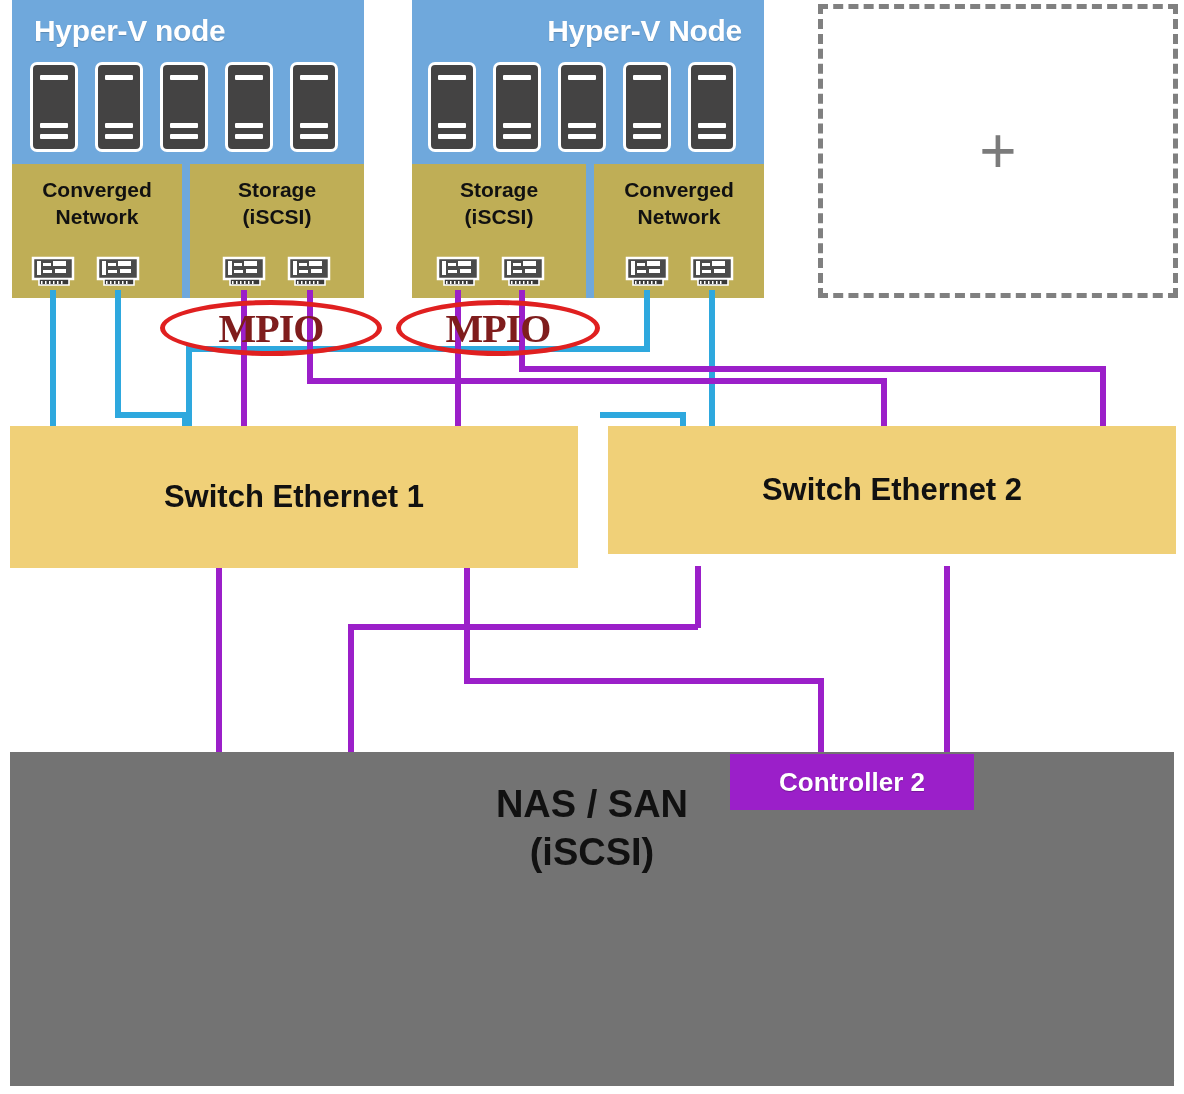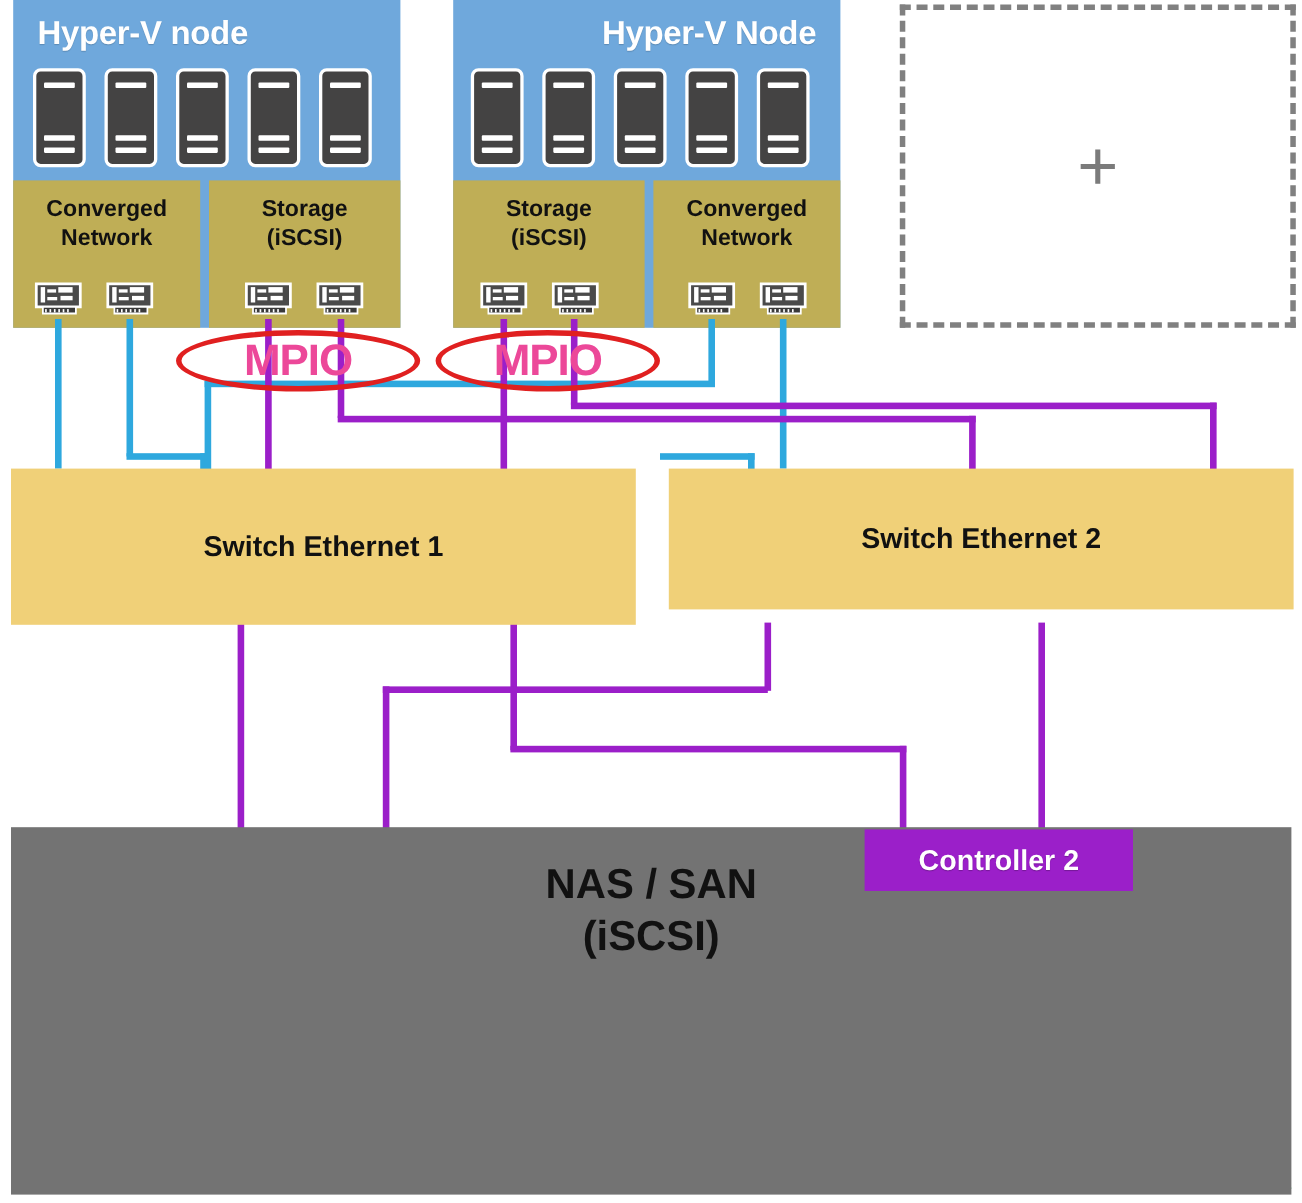--- a/index.html
+++ b/index.html
@@ -31,27 +31,27 @@
 
   
   .placeholder{position:absolute;border:5px dashed #808080;box-sizing:border-box;background:#fff;}
   .plus{position:absolute;left:50%;top:50%;transform:translate(-50%,-50%);
       color:#7b7b7b;font-size:64px;line-height:1;font-weight:400;}
 
   
   .mpio{position:absolute;border:5px solid #E02020;border-radius:50%;
       background:transparent;box-sizing:border-box;z-index:7;}
   .mpio span{position:absolute;left:0;right:0;top:50%;transform:translateY(-50%);
-      text-align:center;font-size:40px;font-weight:bold;color:#ec4899;
-      font-family:Liberation Sans, sans-serif;letter-spacing:-1px;}
+      text-align:center;font-size:40px;font-weight:bold;color:#7f1d1d;
+      font-family:Liberation Serif, serif;letter-spacing:-1px;}
 
   
   .switch{position:absolute;background:#F0D078;box-sizing:border-box;z-index:4;}
   .switch span{position:absolute;left:0;right:0;top:50%;transform:translateY(-50%);
-      text-align:center;font-size:26px;font-weight:bold;color:#111;}
+      text-align:center;font-size:31px;font-weight:bold;color:#111;}
 
   
   .nas{position:absolute;background:#737373;box-sizing:border-box;z-index:4;}
   .nas-title{position:absolute;left:0;right:0;top:28px;text-align:center;
       font-size:38px;font-weight:bold;color:#111;line-height:48px;}
   .ctrl{position:absolute;background:#9B1FC9;box-sizing:border-box;z-index:6;
       display:flex;align-items:center;justify-content:center;}
   .ctrl span{color:#fff;font-size:26px;font-weight:bold;
       text-shadow:0 1px 1px rgba(0,0,0,.25);}
   .disk{position:absolute;width:86px;height:120px;border-radius:10px;
@@ -379,21 +379,21 @@
   <div class="wire v purple" style="left:348px;top:624px;height:132px;"></div>
 
   <div class="wire v purple" style="left:944px;top:566px;height:190px;"></div>
 
   <div class="nas" style="left:10px;top:752px;width:1164px;height:334px;">
     <div class="nas-title">
       <span>NAS / SAN</span><br><span>(iSCSI)</span>
     </div>
   </div>
 
-  <div class="ctrl" style="left:786px;top:754px;width:244px;height:56px;justify-content:center;">
+  <div class="ctrl" style="left:730px;top:754px;width:244px;height:56px;justify-content:center;">
     <span>Controller 2</span>
   </div>
 
   <div class="disk" style="left:46px;top:930px;">
     <svg viewBox="0 0 78 112" width="78" height="112">
         <g fill="#fff">
       <ellipse cx="41" cy="44" rx="32" ry="36"></ellipse>
           <ellipse cx="41" cy="44" rx="11" ry="13" fill="#444343"></ellipse>
       <path d="M37 58 L16 92 a7 7 0 0 0 9 5 L45 64 z"></path>
       <circle cx="20" cy="90" r="3" fill="#444343"></circle>

